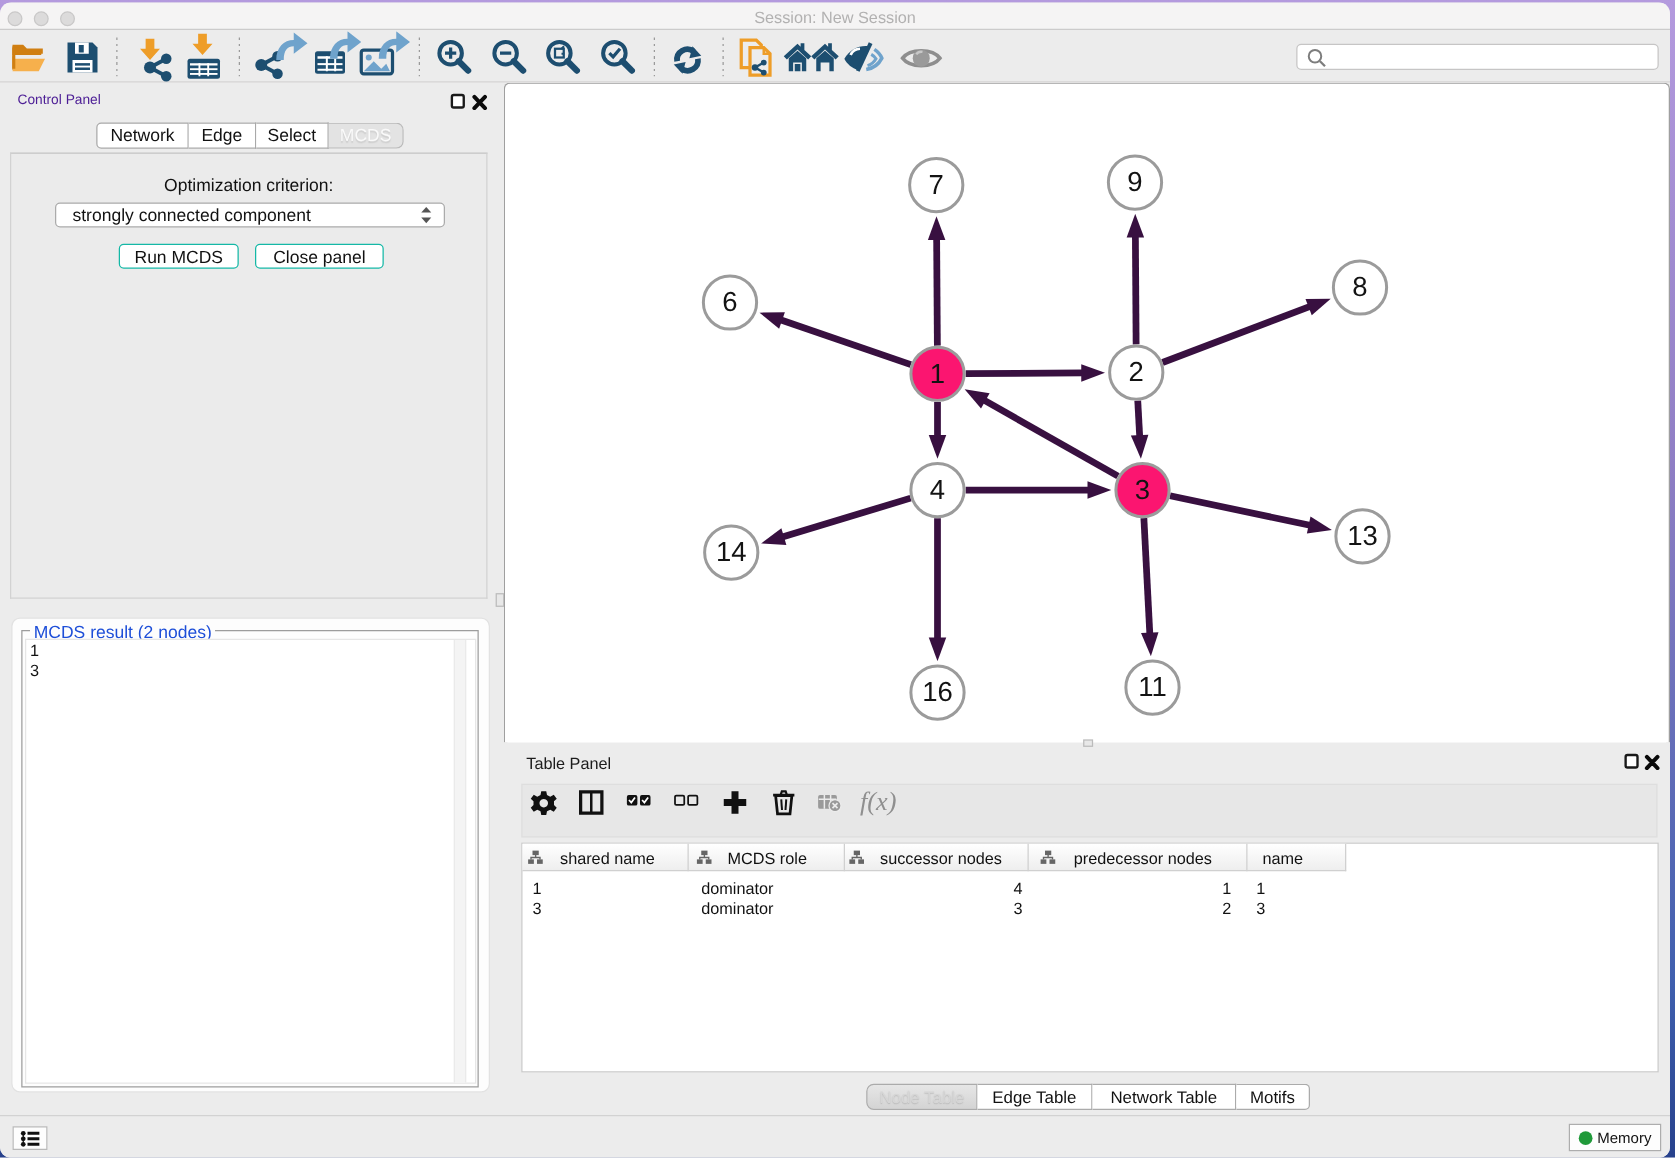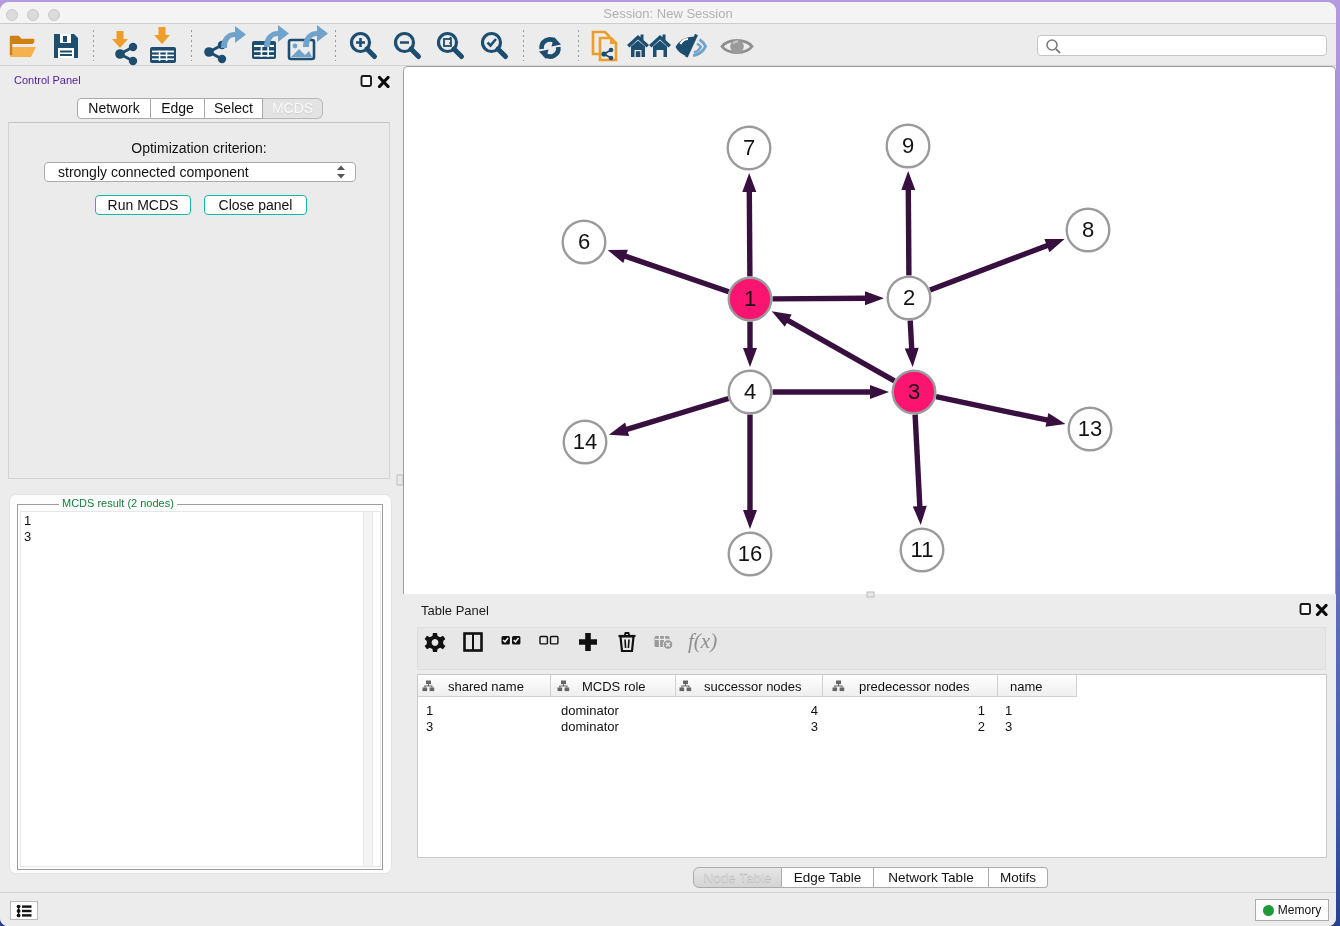--- a/index.html
+++ b/index.html
@@ -206,21 +206,21 @@
     <svg width="10" height="14" style="position:absolute;right:9px;top:2px">
       <path d="M1,5 L5,0.5 L9,5 Z" fill="#555"></path>
           <path d="M1,9 L5,13.5 L9,9 Z" fill="#555"></path>
     </svg>
   </div>
   <div class="btn" style="left:86px; width:96px;">Run MCDS</div>
   <div class="btn" style="left:195px; width:103px;">Close panel</div>
 </div>
 <div style="position:absolute;left:9px;top:492px;width:383px;height:380px;background:#fdfdfd;border:1px solid #e2e2e2;border-radius:7px;"></div>
     <div style="position:absolute;left:17px;top:502px;width:366px;height:366px;border:1px solid #9d9d9d;"></div>
-<div style="position:absolute;left:24px;top:495px;padding:0 3px;font-size:11px;color:#15803d;background:#fdfdfd;margin-left:35px;">MCDS result (2 nodes)</div>
+<div style="position:absolute;left:24px;top:495px;padding:0 3px;font-size:14px;color:#1d4ed8;background:#fdfdfd;">MCDS result (2 nodes)</div>
 <div style="position:absolute;left:20px;top:509px;width:361px;height:356px;background:#fff;border:1px solid #e6e6e6;">
   <div style="position:absolute;left:3px;top:1px;font-size:13px;line-height:15.5px;color:#111;">1<br>3</div>
   <div style="position:absolute;left:342px;top:0;width:10px;height:100%;background:#f4f4f4;border-left:1px solid #eaeaea;border-right:1px solid #eaeaea;"></div>
 </div>
 <svg width="8" height="12" style="position:absolute;left:396px;top:472px">
   <rect x="1" y="1" width="6" height="10" fill="#e8e8e8" stroke="#bbb" stroke-width="1"></rect>
 </svg>
 
   <div id="netwin">
     <svg id="graph" width="931" height="497">

